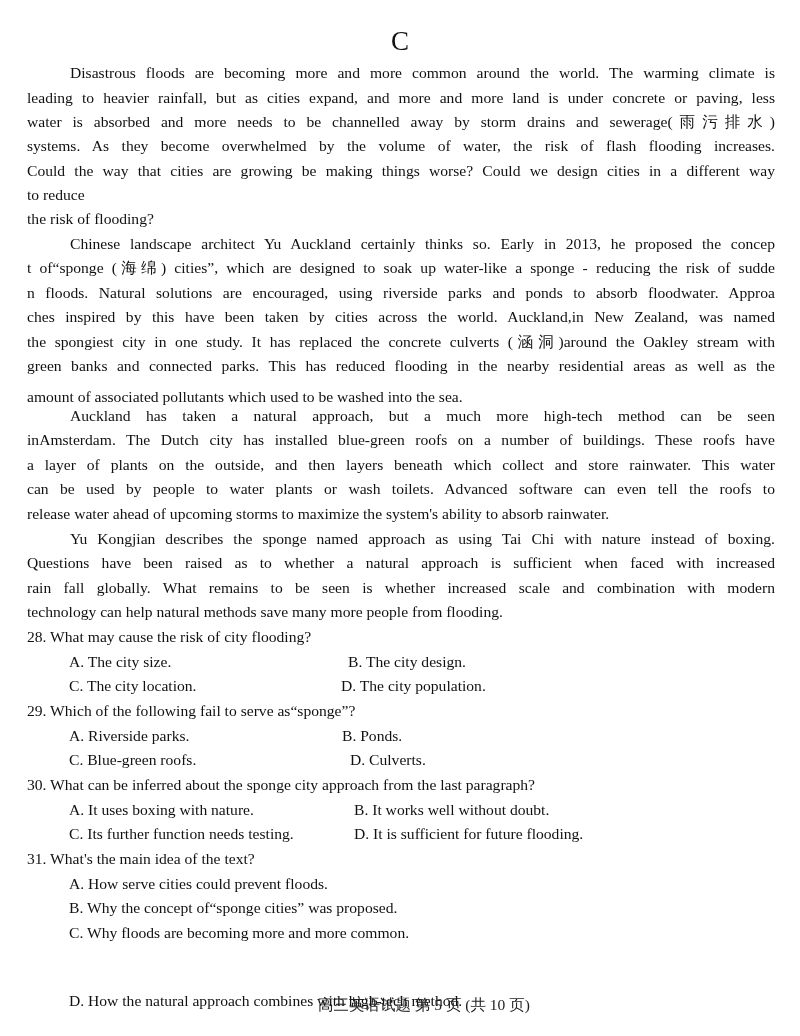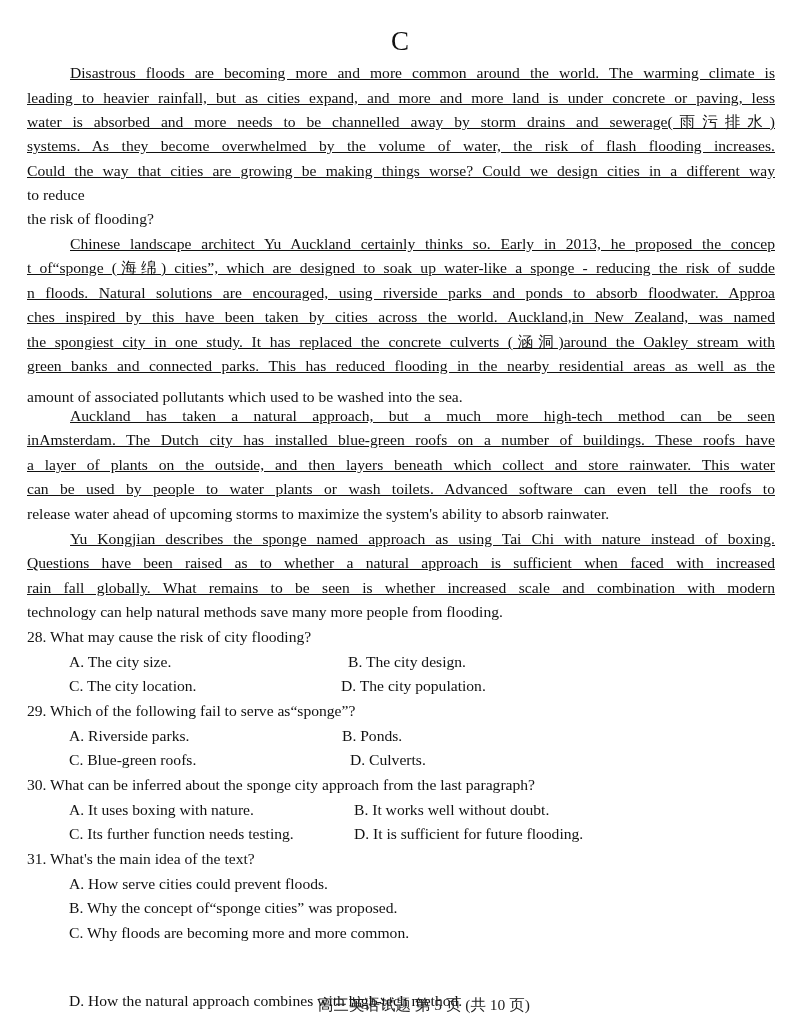--- a/index.html
+++ b/index.html
@@ -10,21 +10,21 @@
   }
   .page { position: absolute; left: 0; top: 0; width: 800px; height: 1036px; }
   .section-letter {
     position: absolute; left: 0; width: 800px; top: 26px; text-align: center;
     font-size: 27px; line-height: 30px;
   }
   .line {
     position: absolute; left: 27px; width: 748px; font-size: 15.6px; line-height: 24.5px;
     white-space: nowrap;
   }
-  .just { text-align: justify; text-align-last: justify; white-space: normal; text-decoration: underline; }
+  .just { text-align: justify; text-align-last: justify; white-space: normal; }
   .indent { left: 70px; width: 705px; }
   .q { position: absolute; font-size: 15.6px; line-height: 24.5px; white-space: nowrap; text-align: center; }
   .footer {
     position: absolute; left: 0; width: 800px; top: 994px; text-align: center;
     font-size: 15.5px; line-height: 22px; color: #222; padding-left: 24px;
   }
 </style>
 </head>
 <body>
 

